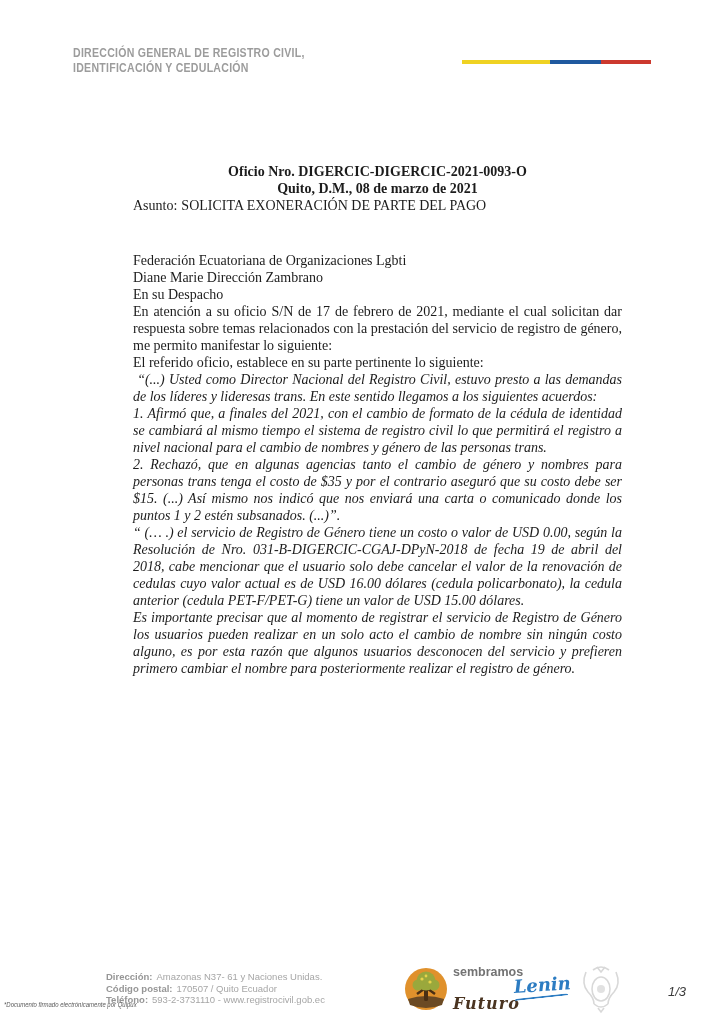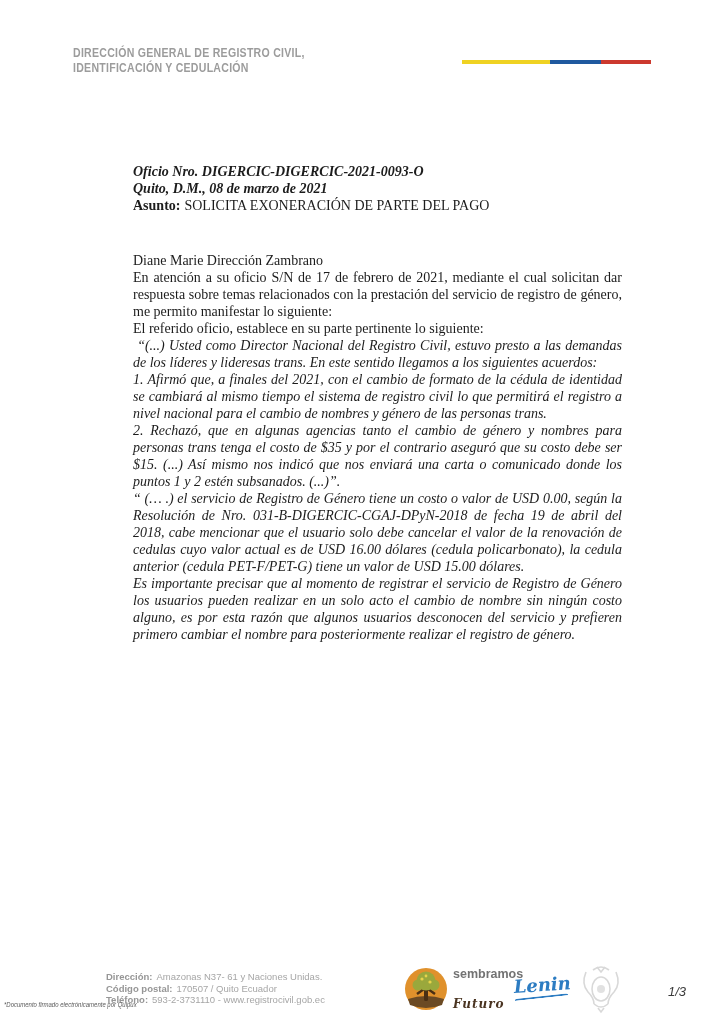--- a/index.html
+++ b/index.html
@@ -27,24 +27,24 @@
   }
   .flag-line .seg-y{width:88px;height:100%;background:#efd222;}
   .flag-line .seg-b{width:51px;height:100%;background:#20599f;}
   .flag-line .seg-r{width:50px;height:100%;background:#cc392e;}
   
   .letter{
     position:absolute;left:133px;top:163px;width:489px;
     font-size:14px;line-height:17px;
   }
   .letter p{margin:0;}
-  .right{text-align:left;font-weight:bold;font-style:italic;}
+  .right{text-align:center;font-weight:bold;}
   .date{margin-top:10px;}
   .subject{margin-top:29px;}
-  .subject .lbl{font-weight:bold;}
+  .subject .lbl{font-weight:normal;}
   .fv{margin-left:4px;}
   .recipient{margin-top:38px;}
   .salutation{margin-top:26px;}
   .just{text-align:justify;}
   .it{font-style:italic;}
   .m28{margin-top:28px;}
   .m17{margin-top:17px;}
   .m15{margin-top:15px;}
   .m13{margin-top:13px;}
   .m9{margin-top:9px;}
@@ -67,21 +67,21 @@
     display:flex;align-items:center;
   }
   .sembramos .badge{width:44px;height:44px;flex:0 0 auto;}
   .sembramos .txt{margin-left:5px;line-height:1;}
   .sembramos .t1{
     font-family:"Liberation Sans", sans-serif;
     font-size:12.5px;font-weight:bold;color:#737373;display:block;
   }
   .sembramos .t2{
     font-family:"DejaVu Serif", serif;
-    font-style:italic;font-weight:bold;font-size:12px;color:#4a3421;
+    font-style:italic;font-weight:bold;font-size:16px;color:#4a3421;
     display:block;margin-top:18px;letter-spacing:1px;
   }
   .lenin{
     position:absolute;left:514px;top:974px;width:58px;height:32px;
     font-family:"DejaVu Serif", serif;
     font-style:italic;font-weight:bold;font-size:18px;color:#2c7cc2;
     transform:rotate(-4deg);
   }
   .lenin .swoosh{
     display:block;width:54px;height:3px;margin-top:-2px;
@@ -111,21 +111,23 @@
     <span class="seg-r"></span>
   </div>
 
   <div class="letter">
     <p class="right">Oficio Nro. DIGERCIC-DIGERCIC-2021-0093-O</p>
     <p class="right date">Quito, D.M., 08 de marzo de 2021</p>
 
     <p class="subject"><span class="lbl">Asunto:</span><span class="fv">SOLICITA EXONERACIÓN DE PARTE DEL PAGO</span></p>
 
     <div class="recipient">
+      <p>Federación Ecuatoriana de Organizaciones Lgbti</p>
       <p>Diane Marie Dirección Zambrano</p>
+      <p>En su Despacho</p>
     </div>
 
 
     <p class="just m28">En atención a su oficio S/N de 17 de febrero de 2021, mediante el cual solicitan dar respuesta sobre temas relacionados con la prestación del servicio de registro de género, me permito manifestar lo siguiente:</p>
     <p class="just m17">El referido oficio, establece en su parte pertinente lo siguiente:</p>
     <p class="just it m15">&nbsp;“(...) Usted como Director Nacional del Registro Civil, estuvo presto a las demandas de los líderes y lideresas trans. En este sentido llegamos a los siguientes acuerdos:</p>
     <p class="just it m17">1. Afirmó que, a finales del 2021, con el cambio de formato de la cédula de identidad se cambiará al mismo tiempo el sistema de registro civil lo que permitirá el registro a nivel nacional para el cambio de nombres y género de las personas trans.</p>
     <p class="just it m15">2. Rechazó, que en algunas agencias tanto el cambio de género y nombres para personas trans tenga el costo de $35 y por el contrario aseguró que su costo debe ser $15. (...) Así mismo nos indicó que nos enviará una carta o comunicado donde los puntos 1 y 2 estén subsanados. (...)”.</p>
     <p class="just it m15">“ (… .) el servicio de Registro de Género tiene un costo o valor de USD 0.00, según la Resolución de Nro. 031-B-DIGERCIC-CGAJ-DPyN-2018 de fecha 19 de abril del 2018, cabe mencionar que el usuario solo debe cancelar el valor de la renovación de cedulas cuyo valor actual es de USD 16.00 dólares (cedula policarbonato), la cedula anterior (cedula PET-F/PET-G) tiene un valor de USD 15.00 dólares.</p>
     <p class="just it m13">Es importante precisar que al momento de registrar el servicio de Registro de Género los usuarios pueden realizar en un solo acto el cambio de nombre sin ningún costo alguno, es por esta razón que algunos usuarios desconocen del servicio y prefieren primero cambiar el nombre para posteriormente realizar el registro de género.</p>

